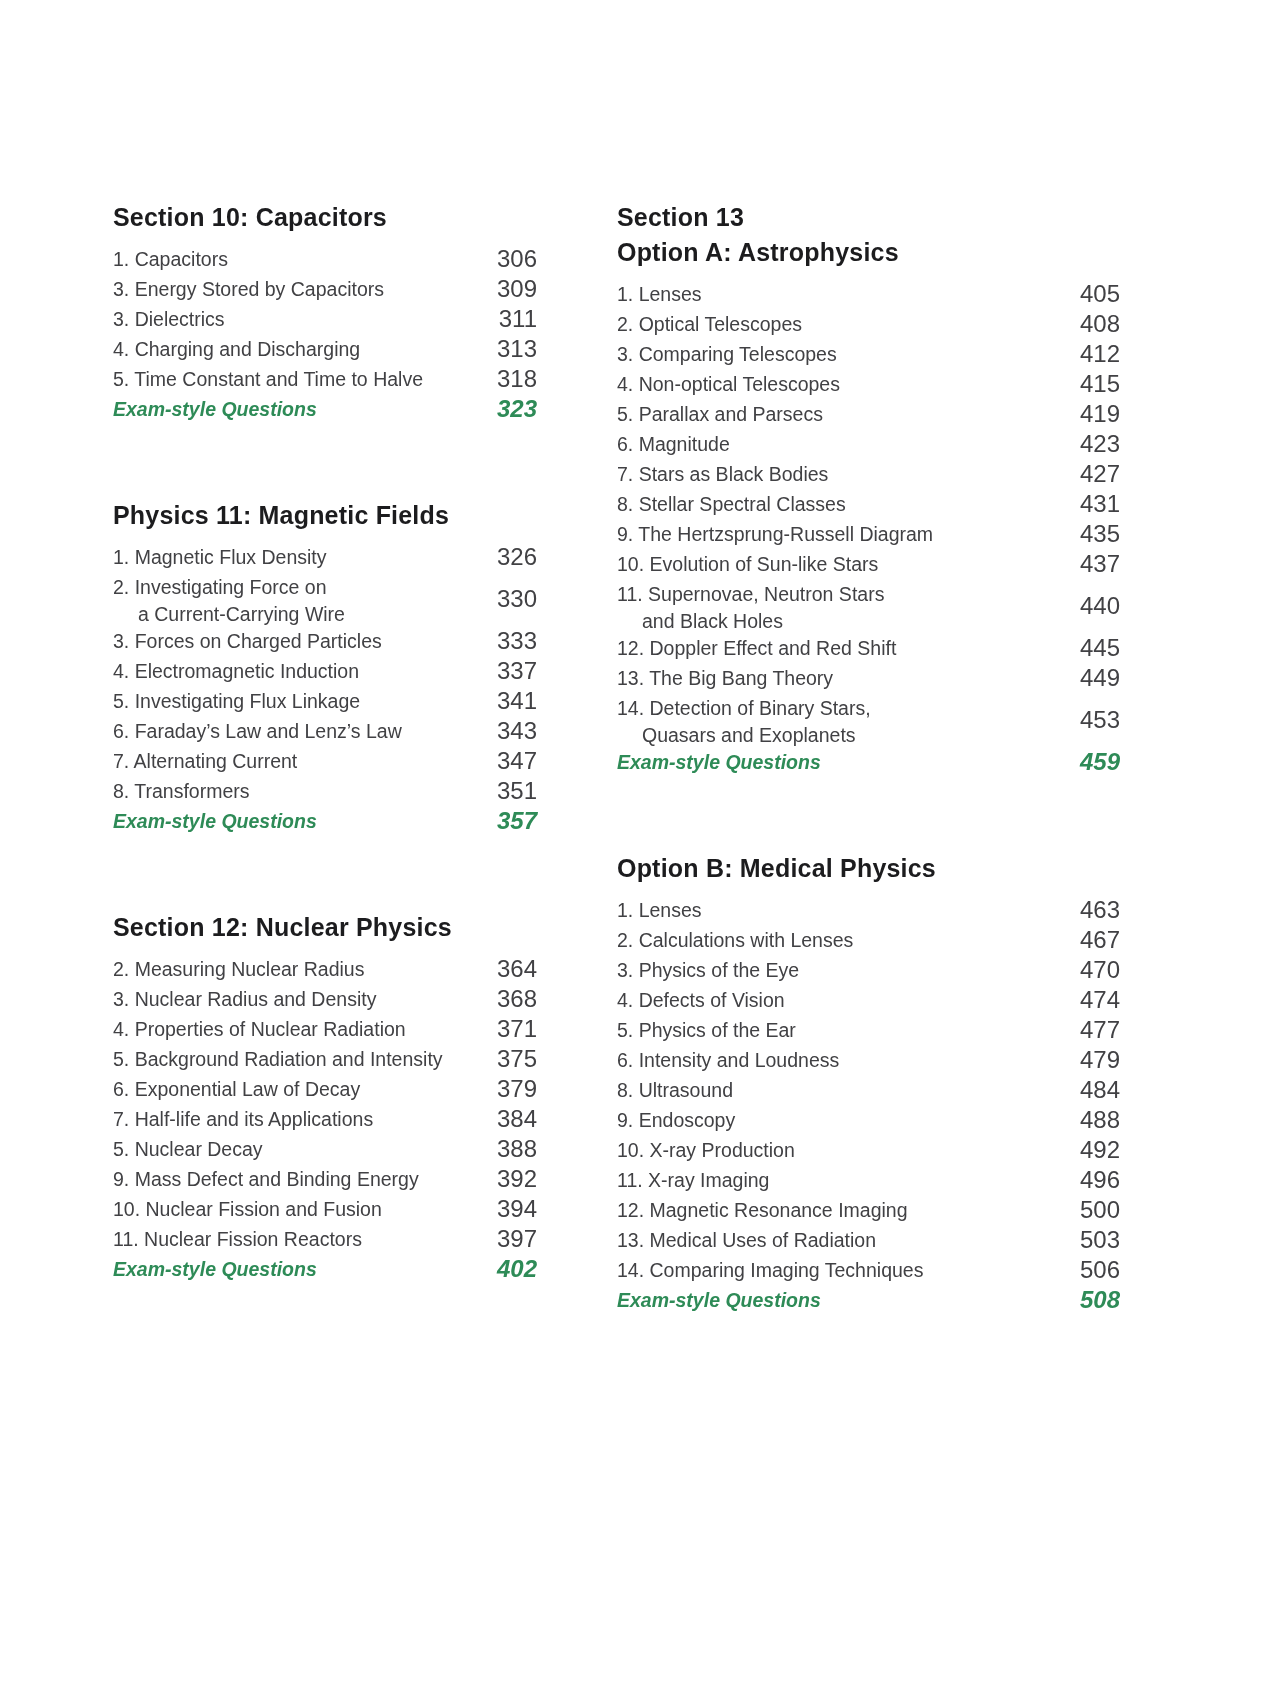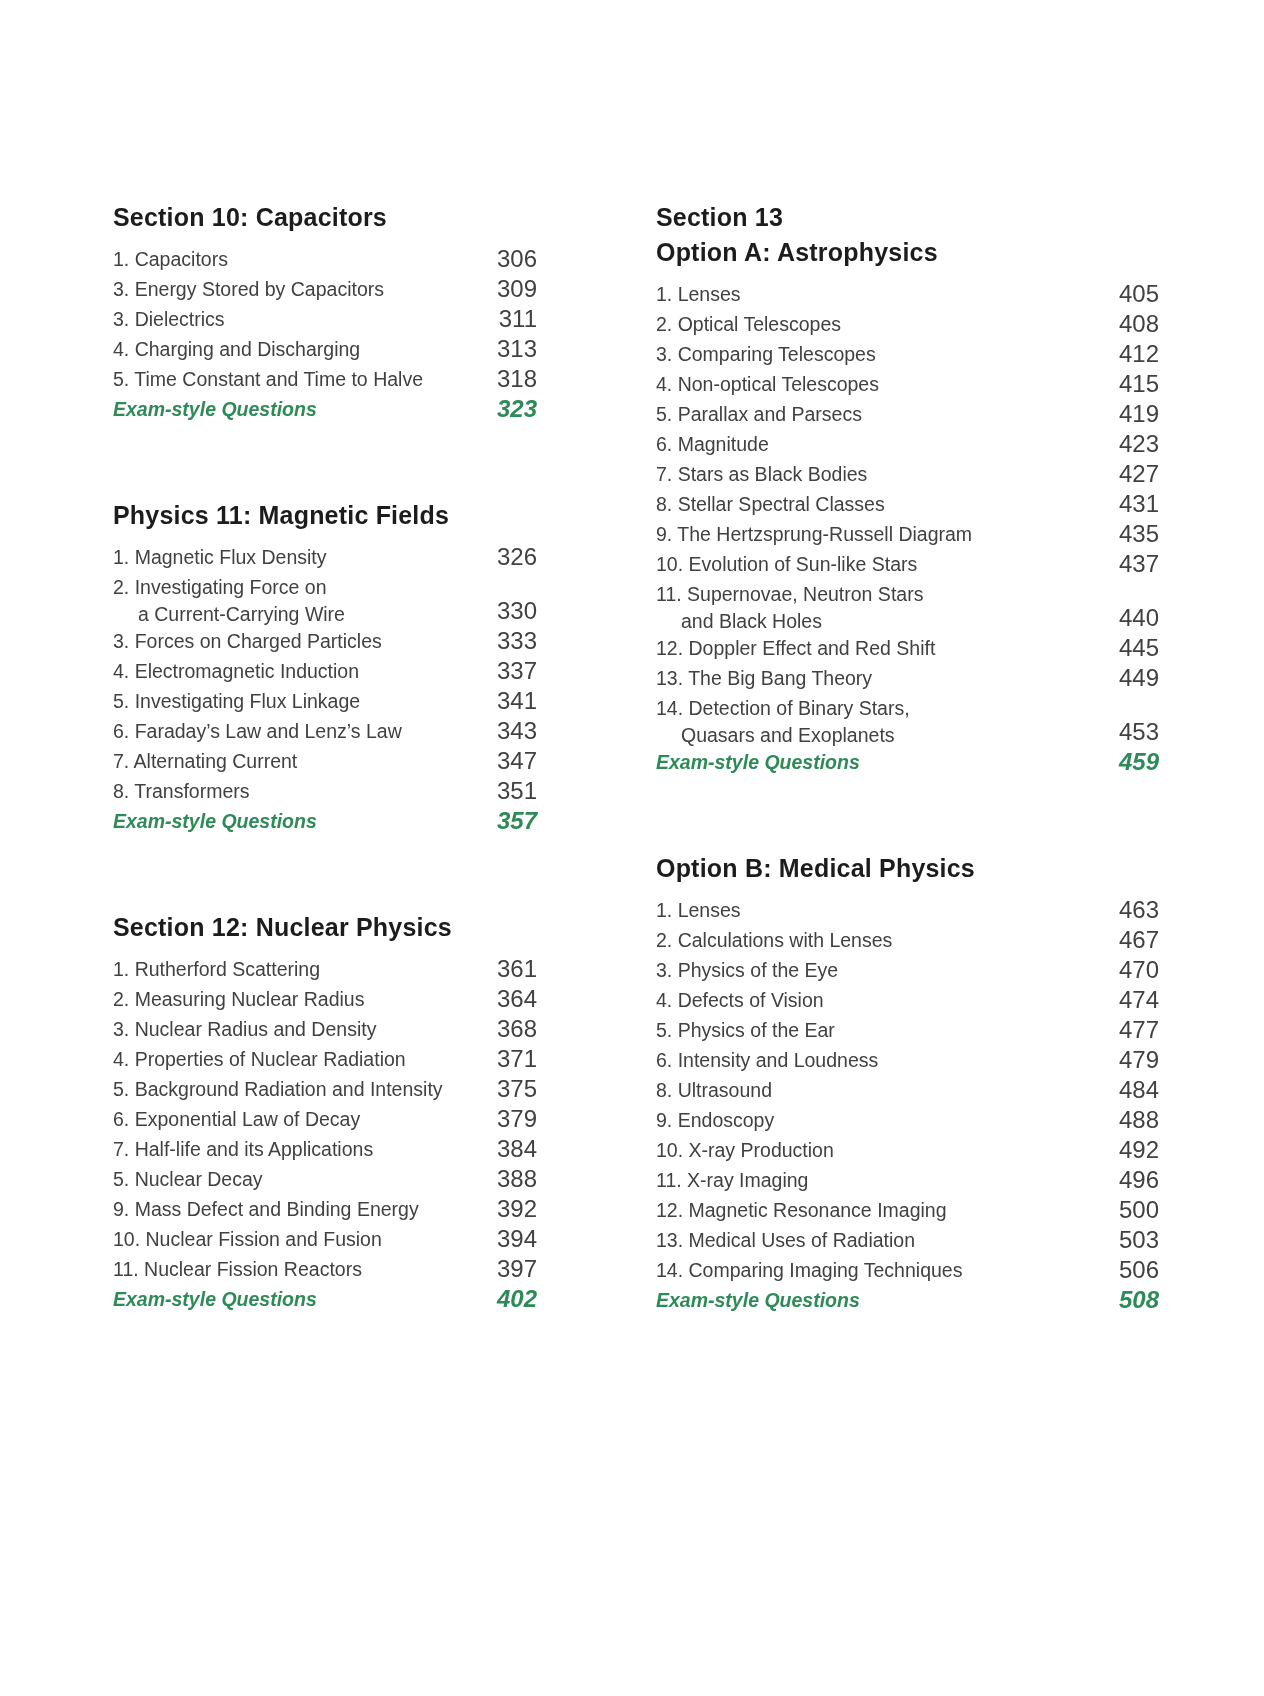--- a/index.html
+++ b/index.html
@@ -16,39 +16,39 @@
     font-family:"Liberation Sans", sans-serif;
     -webkit-font-smoothing:antialiased;
   }
   .page{
     width:1264px;height:1696px;
     padding:200px 0 0 113px;
     overflow:hidden;
   }
   .columns{
     display:flex;
-    gap:119px;
+    gap:80px;
     align-items:flex-start;
   }
   .col{display:block;}
   .col-left{width:424px;}
   .col-right{width:503px;}
   .toc-section + .toc-section{margin-top:74px;}
   .section-heading{
     margin:0 0 9px 0;
     font-size:25px;
     font-weight:700;
     color:var(--ink-heading);
     letter-spacing:.2px;
   }
   .heading-line{display:block;line-height:35px;}
   .entry{
     display:flex;
     justify-content:space-between;
-    align-items:flex-end;
+    align-items:center;
   }
   .entry-label{
     display:block;
     font-size:19.5px;
     color:var(--ink-body);
   }
   .lbl-line{display:block;line-height:30px;white-space:nowrap;}
   .lbl-line.cont{line-height:24px;padding-left:25px;}
   .entry-page{
     font-size:24px;
@@ -174,26 +174,20 @@
             </div>
           </div>
         </section>
         <section class="toc-section">
           <h2 class="section-heading">
             <span class="heading-line">Section 12: Nuclear Physics</span>
           </h2>
           <div class="entries">
             <div class="entry">
               <span class="entry-label">
-                <span class="lbl-line">1. Rutherford Scattering</span>
-              </span>
-              <span class="entry-page">361</span>
-            </div>
-            <div class="entry">
-              <span class="entry-label">
                 <span class="lbl-line">2. Measuring Nuclear Radius</span>
               </span>
               <span class="entry-page">364</span>
             </div>
             <div class="entry">
               <span class="entry-label">
                 <span class="lbl-line">3. Nuclear Radius and Density</span>
               </span>
               <span class="entry-page">368</span>
             </div>

